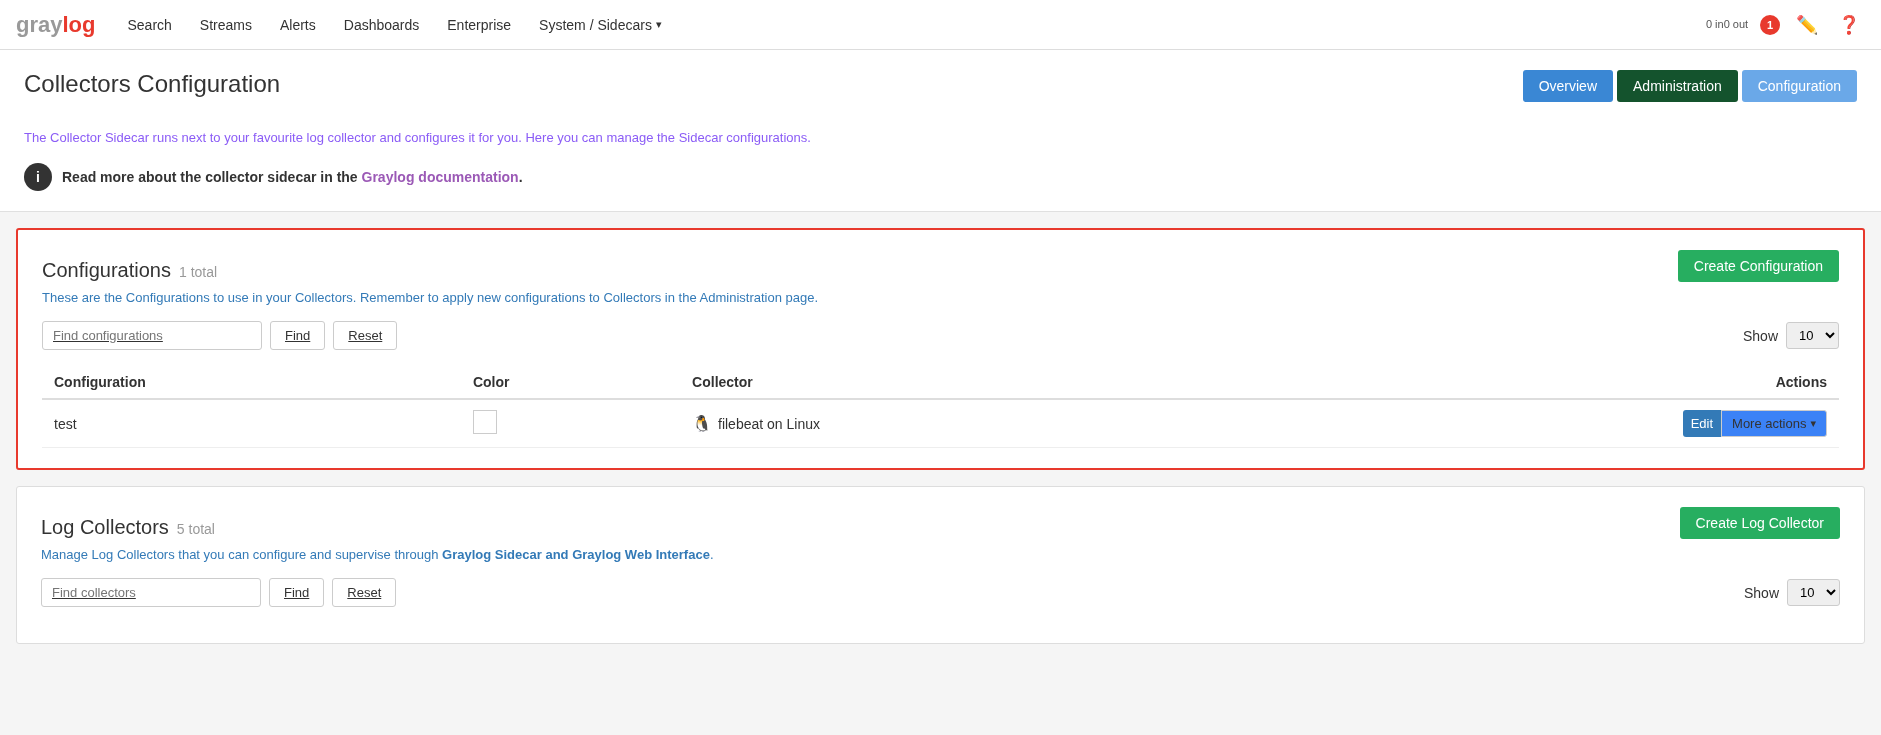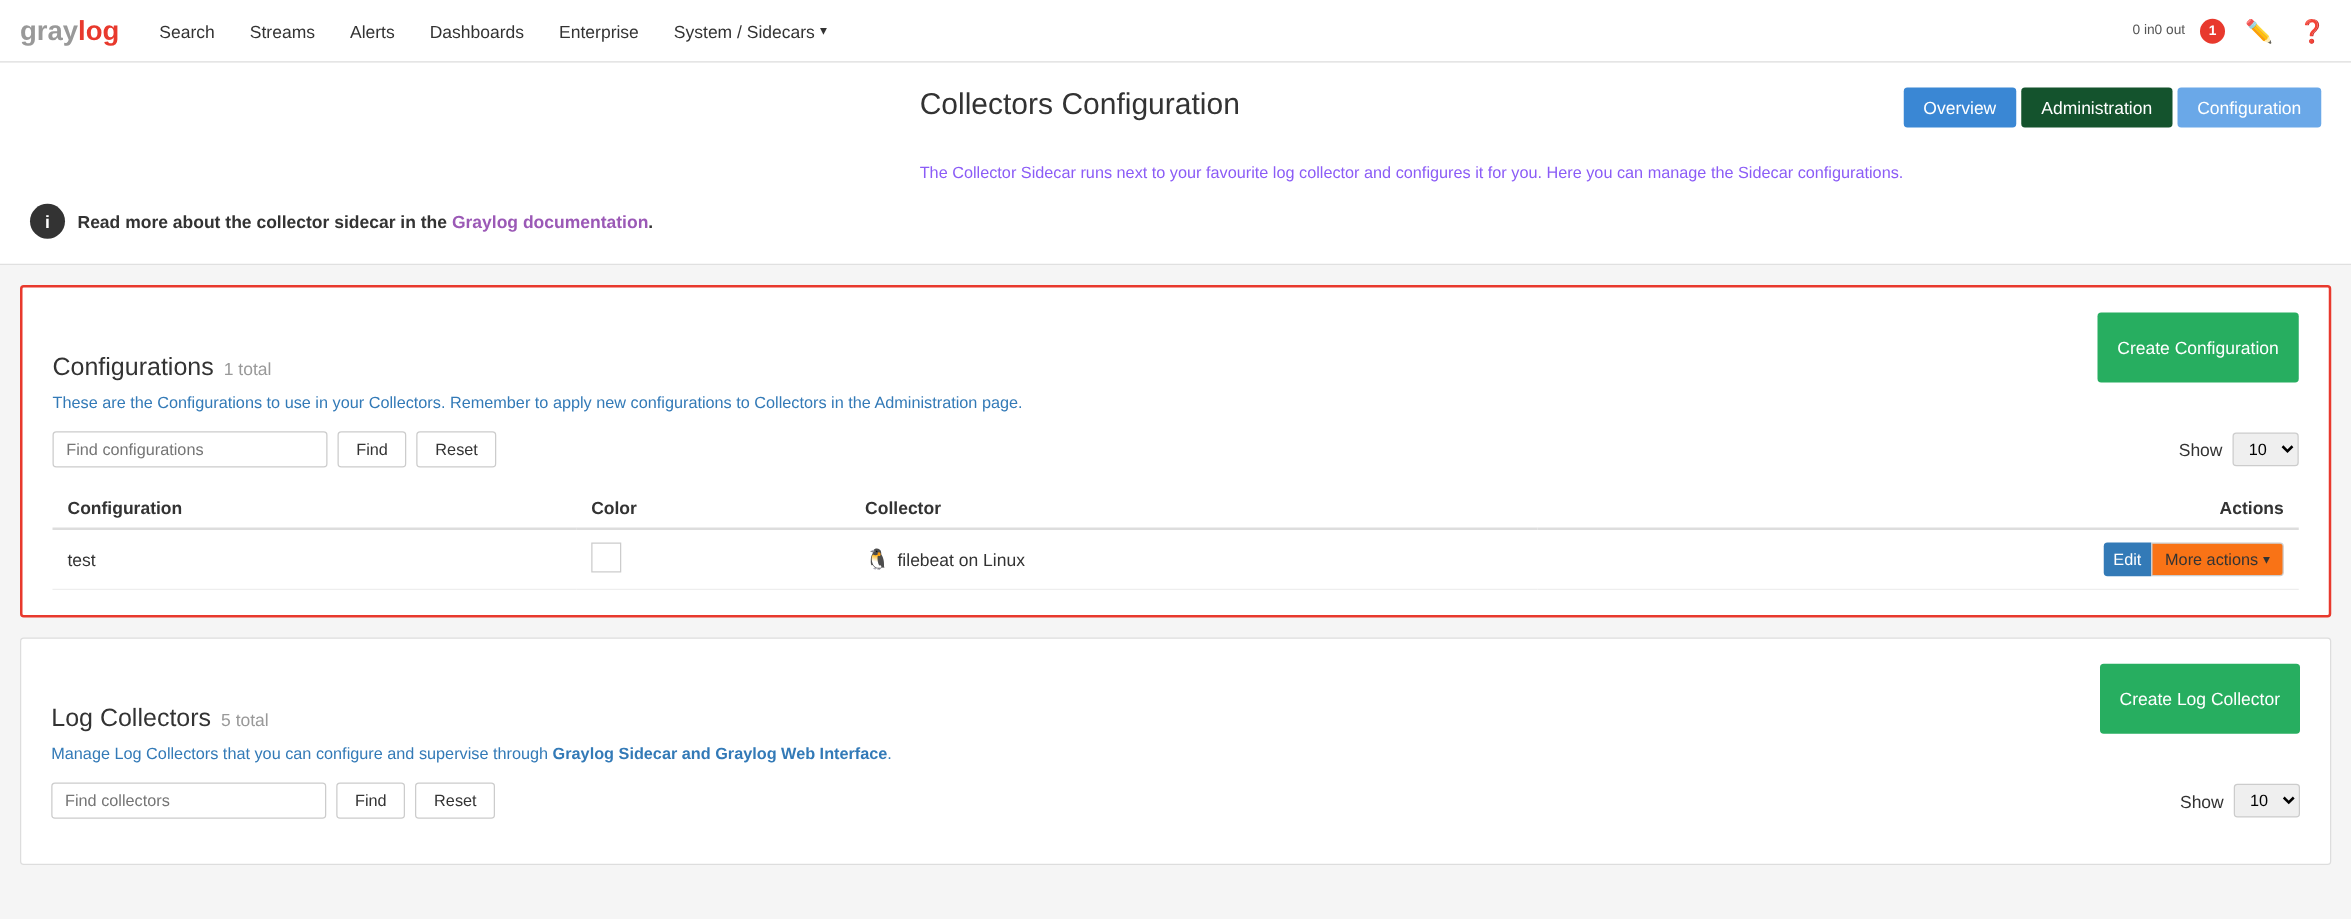--- a/index.html
+++ b/index.html
@@ -79,21 +79,21 @@
 
     
     .header-section {
       background: #fff;
       padding: 20px 24px 20px 24px;
       border-bottom: 1px solid #e0e0e0;
     }
     .header-top {
       display: flex;
       align-items: flex-start;
-      justify-content: flex-end;
+      justify-content: space-between;
     }
     .header-title {
       font-size: 24px;
       font-weight: normal;
       color: #333;
       margin-bottom: 6px;
     }
     .header-subtitle {
       color: #8b5cf6;
       font-size: 13px;
@@ -192,20 +192,21 @@
       display: flex;
       align-items: center;
       gap: 8px;
       margin-bottom: 16px;
       justify-content: space-between;
     }
     .filter-left {
       display: flex;
       align-items: flex-start;
       gap: 8px;
+      text-decoration: underline;
     }
     .filter-input {
       border: 1px solid #ccc;
       border-radius: 3px;
       padding: 6px 10px;
       font-size: 13px;
       width: 220px;
       color: #999;
     }
     .btn-find {
@@ -261,21 +262,21 @@
     .btn-edit {
       background: #337ab7;
       color: #fff;
       border: none;
       border-radius: 3px 0 0 3px;
       padding: 5px 8px;
       cursor: pointer;
       font-size: 13px;
     }
     .btn-more {
-      background: #f97316;
+      background: #3b82f6;
       color: #333;
       border: 1px solid #ccc;
       border-radius: 0 3px 3px 0;
       padding: 5px 10px;
       cursor: pointer;
       font-size: 13px;
       display: flex;
       align-items: center;
       gap: 4px;
     }
@@ -285,21 +286,21 @@
     .action-btn-group {
       display: inline-flex;
     }
 
     
     .btn-create {
       background: #27ae60;
       color: #fff;
       border: none;
       border-radius: 3px;
-      padding: 20px 16px;
+      padding: 8px 16px;
       cursor: pointer;
       font-size: 14px;
       white-space: nowrap;
     }
 
     .linux-icon {
       margin-right: 6px;
       font-size: 16px;
     }
 

